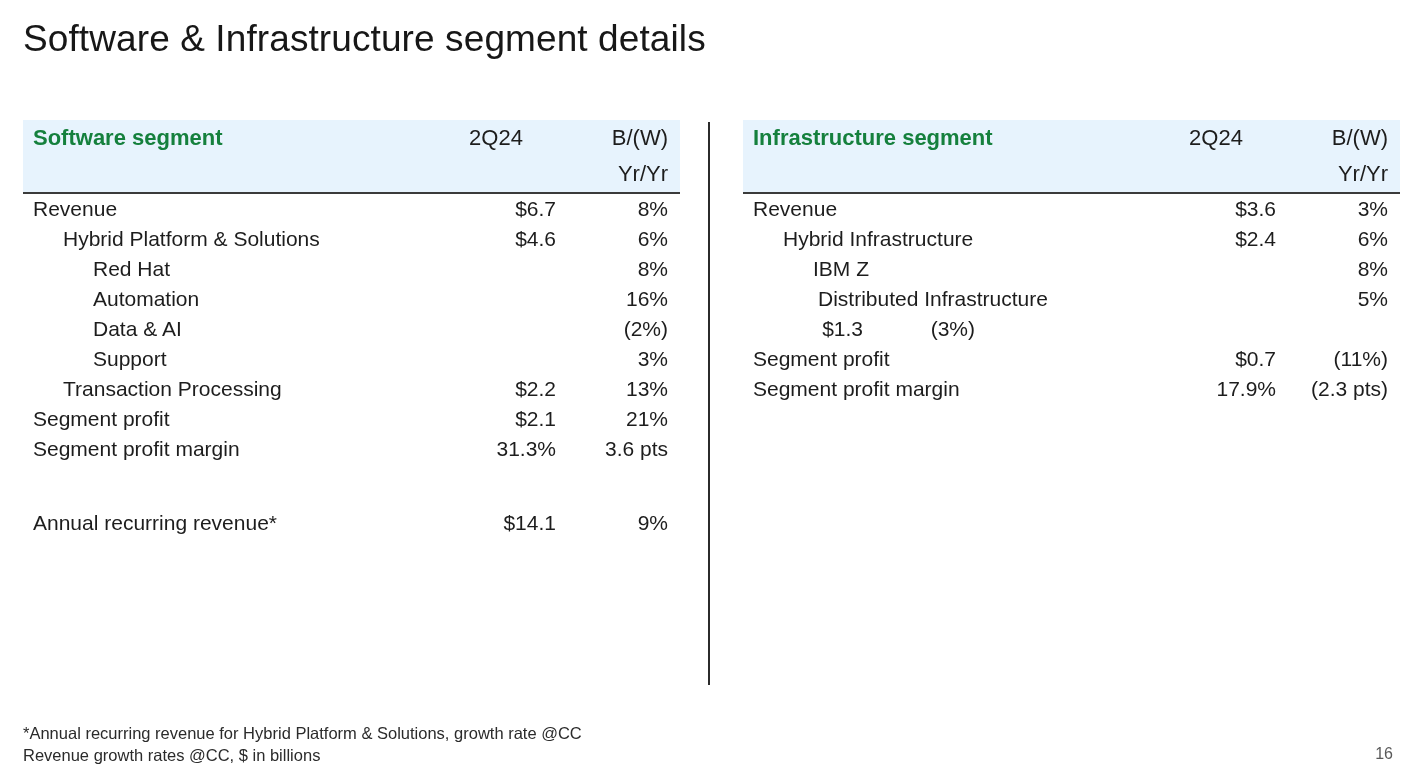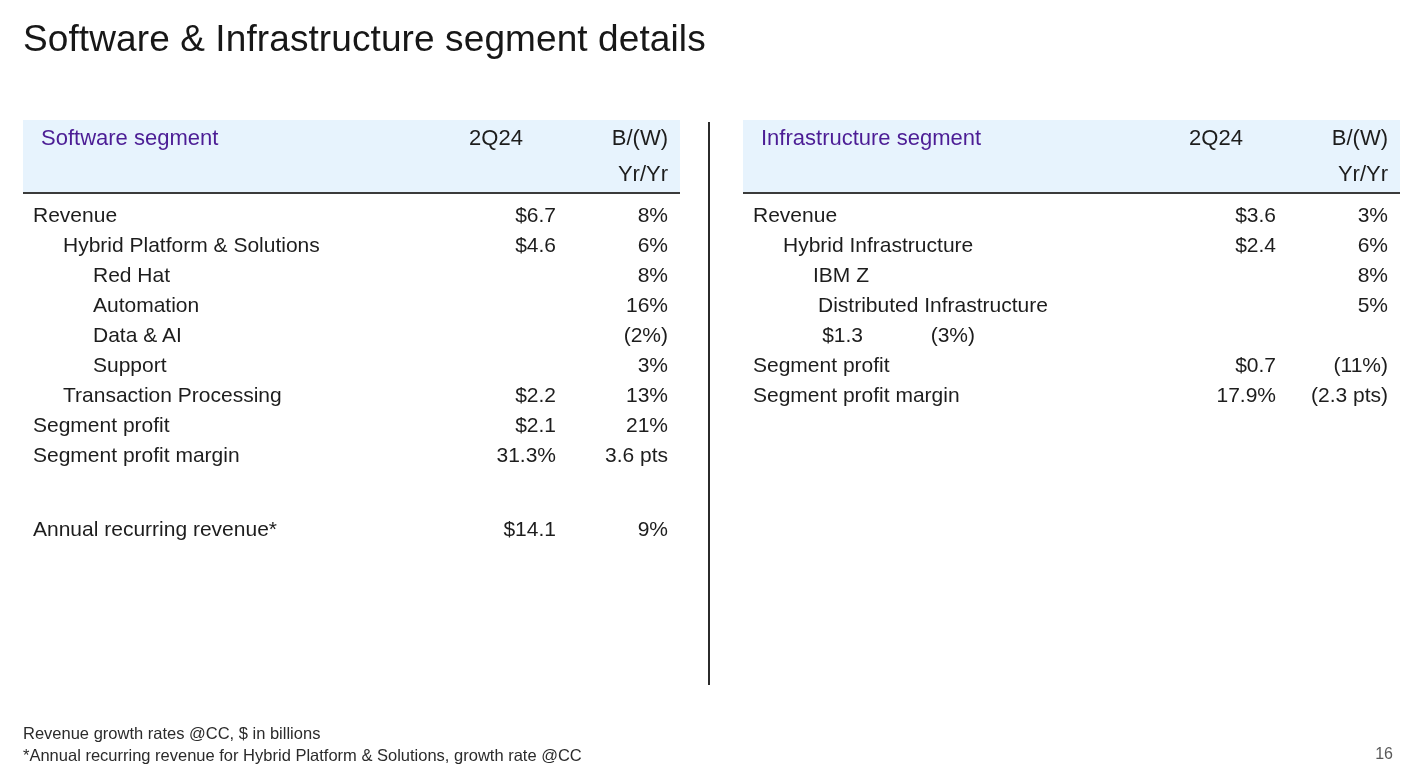--- a/index.html
+++ b/index.html
@@ -49,25 +49,24 @@
   }
   .hrow {
     display: flex;
     align-items: flex-start;
     height: 36px;
   }
   .hcell-label {
     flex: 1 1 auto;
     padding-left: 10px;
     font-size: 22px;
-    font-weight: 400;
-    color: #4c1d95;
+    font-weight: 700;
+    color: #15803d;
     line-height: 36px;
     white-space: nowrap;
-    margin-left: 8px;
   }
   .hcell-val {
     width: 120px;
     text-align: center;
     font-size: 22px;
     color: #1d1d1d;
     line-height: 36px;
     white-space: nowrap;
   }
   .hcell-bw {
@@ -78,21 +77,21 @@
     color: #1d1d1d;
     line-height: 36px;
     white-space: nowrap;
   }
   .hrule {
     height: 2px;
     background: #3b3b3b;
     width: 100%;
   }
 
-  .tbody { padding-top: 6px; }
+  .tbody { padding-top: 0; }
 
   .trow {
     display: flex;
     align-items: baseline;
     height: 30px;
   }
   .trow.spacer { height: 44px; }
 
   .cell-label {
     flex: 1 1 auto;
@@ -280,19 +279,19 @@
         </div>
         <div class="trow">
           <div class="cell-label lvl0">Segment profit margin</div>
           <div class="cell-val">17.9%</div>
           <div class="cell-bw">(2.3 pts)</div>
         </div>
       </div>
   </div>
 
   <div class="footnotes">
+    <span class="footnote-line">*Annual recurring revenue for Hybrid Platform &amp; Solutions, growth rate @CC</span>
     <span class="footnote-line">Revenue growth rates @CC, $ in billions</span>
-    <span class="footnote-line">*Annual recurring revenue for Hybrid Platform &amp; Solutions, growth rate @CC</span>
   </div>
 
   <div class="page-number">16</div>
 
 </div>
 
 </body></html>

